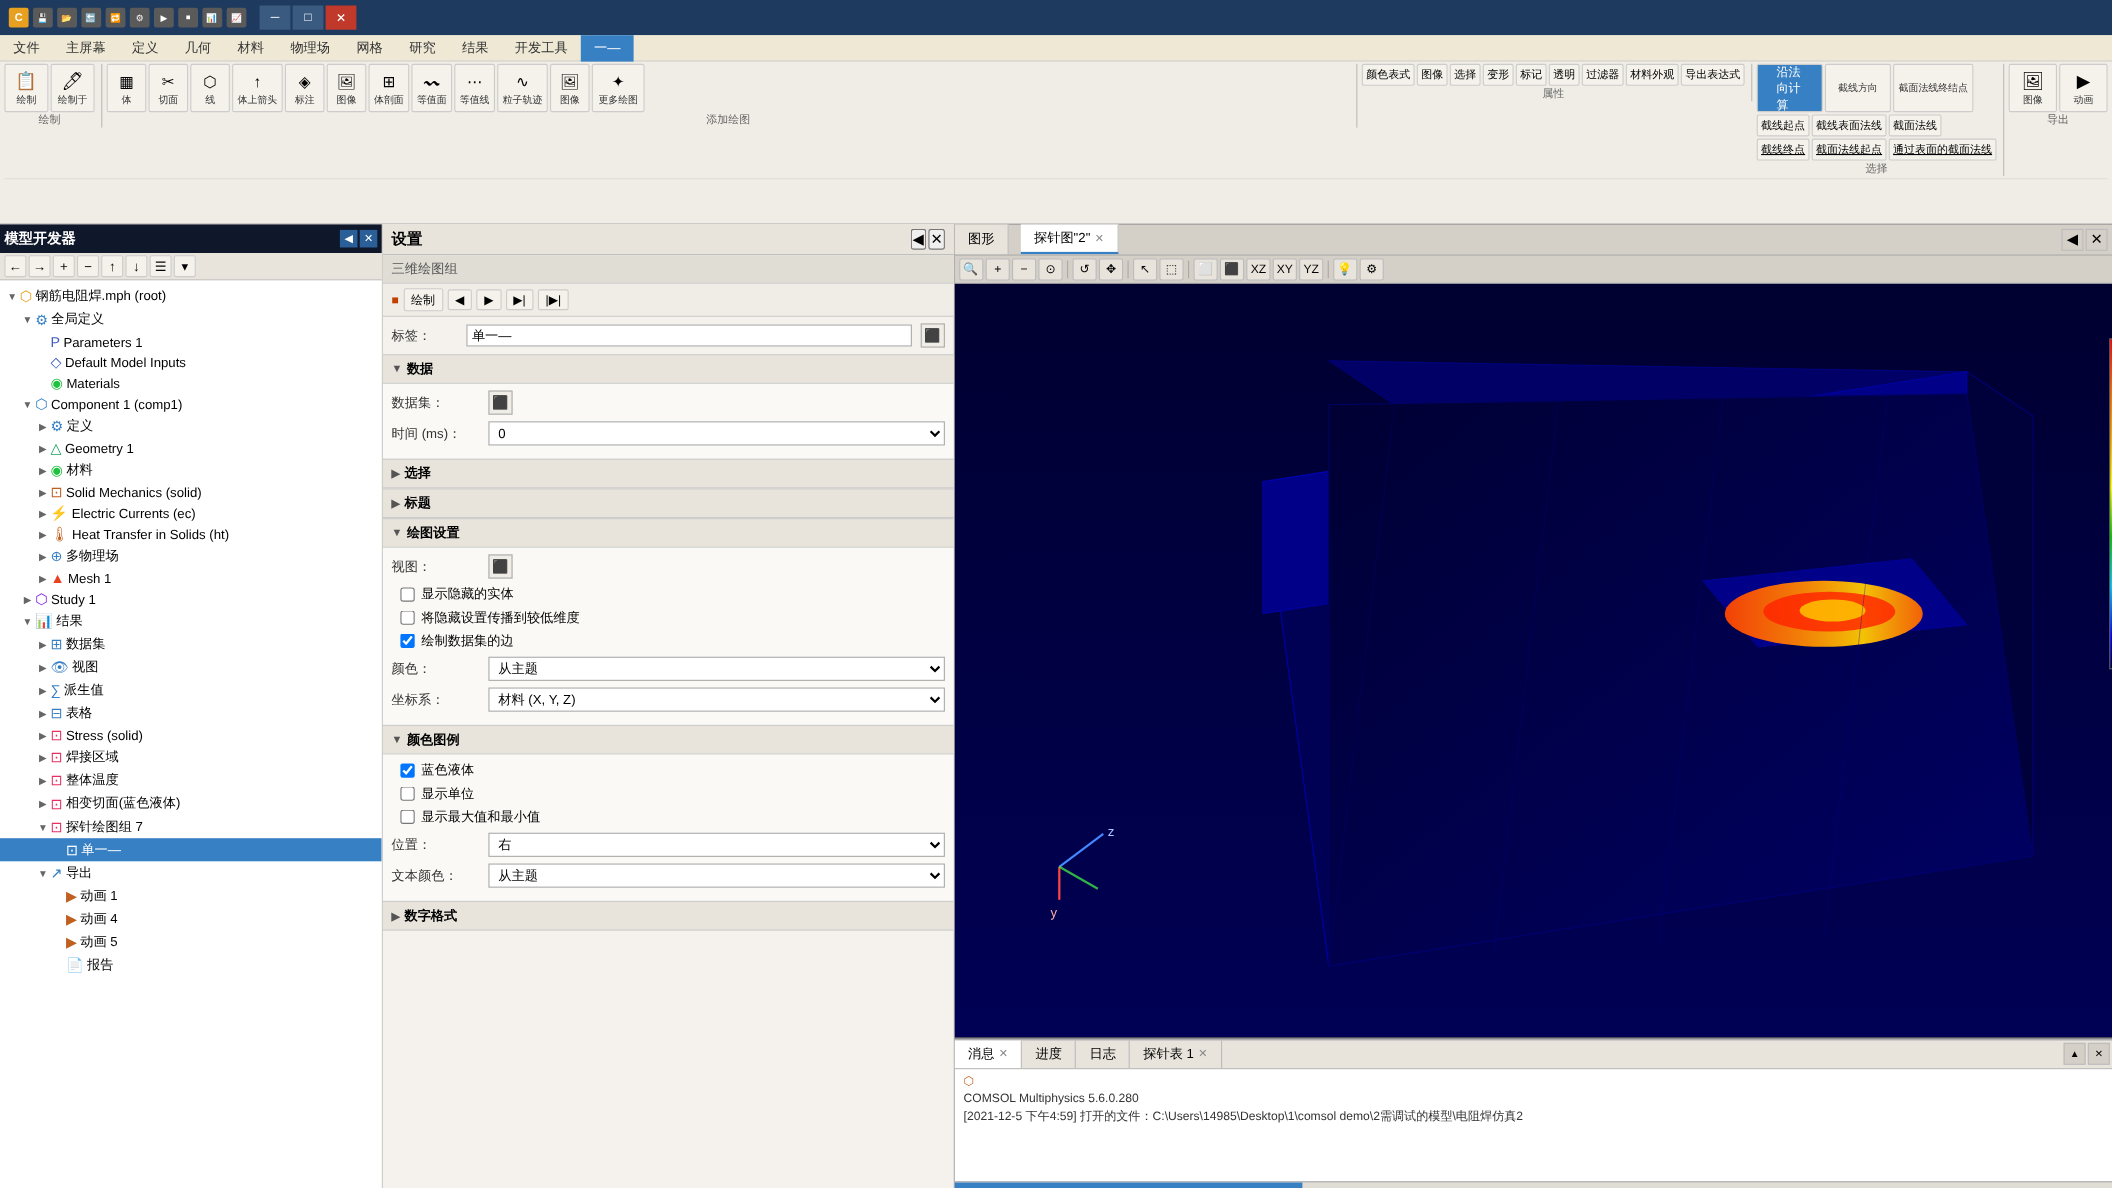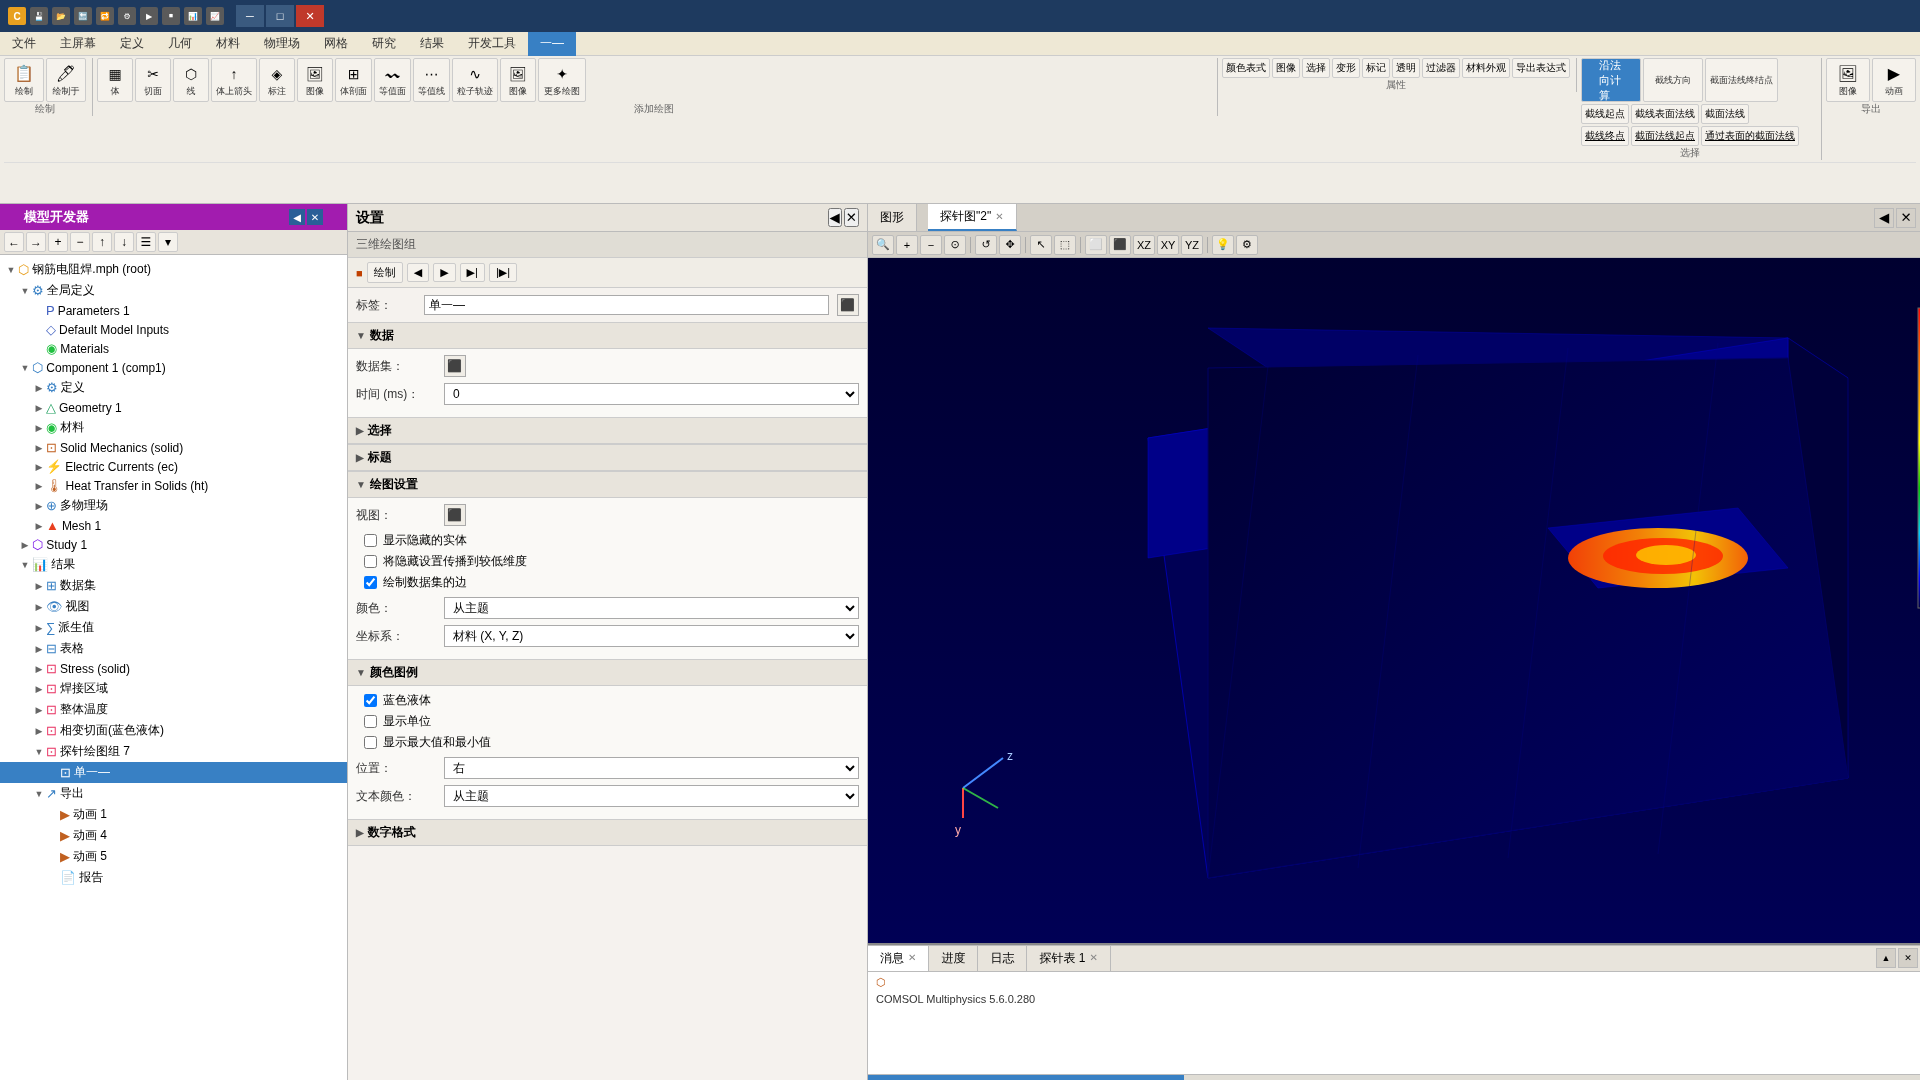--- a/index.html
+++ b/index.html
@@ -24,21 +24,21 @@
     .tb-btn { background: #f5f2ec; border: 1px solid #ccc; border-radius: 2px; padding: 1px 4px; cursor: pointer; font-size: 11px; display: flex; flex-direction: column; align-items: center; min-width: 40px; height: 44px; justify-content: center; }
     .tb-btn .tb-icon { width: 24px; height: 22px; display: flex; align-items: center; justify-content: center; font-size: 16px; }
     .tb-btn .tb-label { font-size: 9px; color: #333; white-space: nowrap; }
     .tb-btn-sm { background: #f5f2ec; border: 1px solid #ccc; border-radius: 2px; padding: 1px 3px; cursor: pointer; font-size: 10px; display: flex; align-items: center; height: 20px; white-space: nowrap; }
 
     
     #main { display: flex; height: calc(1080px - 32px - 24px - 148px); }
 
     
     #left-panel { width: 348px; background: #f0ede6; border-right: 1px solid #bbb; display: flex; flex-direction: column; }
-    #left-panel-header { background: #a21caf; color: #fff; padding: 4px 24px; font-size: 13px; font-weight: bold; display: flex; align-items: center; justify-content: space-between; }
+    #left-panel-header { background: #0f172a; color: #fff; padding: 4px 4px; font-size: 13px; font-weight: bold; display: flex; align-items: center; justify-content: space-between; }
     #left-panel-header .header-controls { display: flex; gap: 2px; }
     #left-panel-header .ctrl-btn { width: 16px; height: 16px; background: #2a5f98; border: none; color: #fff; cursor: pointer; font-size: 10px; display: flex; align-items: center; justify-content: center; }
 
     
     #tree-toolbar { background: #e8e4dc; border-bottom: 1px solid #bbb; padding: 2px 4px; display: flex; gap: 2px; align-items: center; }
     #tree-toolbar .tree-tb-btn { background: #f5f2ec; border: 1px solid #ccc; border-radius: 2px; width: 20px; height: 20px; display: flex; align-items: center; justify-content: center; cursor: pointer; font-size: 12px; }
 
     
     #tree { flex: 1; overflow-y: auto; background: #fff; padding: 4px 0; }
     .tree-item { display: flex; align-items: center; padding: 2px 4px; cursor: pointer; white-space: nowrap; font-size: 12px; }
@@ -235,21 +235,21 @@
         <div class="tb-btn-sm">变形</div>
         <div class="tb-btn-sm">标记</div>
         <div class="tb-btn-sm">透明</div>
         <div class="tb-btn-sm">过滤器</div>
         <div class="tb-btn-sm">材料外观</div>
         <div class="tb-btn-sm">导出表达式</div>
       </div>
       <div style="font-size:10px; color:#666; text-align:center;">属性</div>
     </div>
 
-    <div style="display:flex; flex-direction:column; border-right:1px solid #bbb; padding-right:22px; margin-right:2px;">
+    <div style="display:flex; flex-direction:column; border-right:1px solid #bbb; padding-right:6px; margin-right:2px;">
       <div style="display:flex; gap:2px; flex-direction:column;">
         <div style="display:flex; gap:2px;">
           <div class="tb-btn" style="background:#3880c4; color:#fff; min-width:60px;">
             <div class="tb-icon" style="font-size:11px; color:#fff;">沿法向计算</div>
           </div>
           <div class="tb-btn" style="min-width:60px;">
             <div class="tb-label">截线方向</div>
           </div>
           <div class="tb-btn" style="min-width:70px;">
             <div class="tb-label">截面法线终结点</div>
@@ -773,20 +773,21 @@
           <div style="margin-left:auto; display:flex; gap:2px; padding:2px;">
             <button class="ctrl-btn" style="background:#d4d0c8; border:1px solid #bbb; color:#000; width:20px; height:20px; font-size:9px;">▲</button>
             <button class="ctrl-btn" style="background:#d4d0c8; border:1px solid #bbb; color:#000; width:20px; height:20px; font-size:9px;">✕</button>
           </div>
         </div>
         <div id="bottom-content">
           <div style="margin-bottom:4px;">
             <span style="color:#c06020;">⬡</span>
           </div>
           <div class="bottom-content-row">COMSOL Multiphysics 5.6.0.280</div>
+          <div class="bottom-content-row">[2021-12-5 下午4:59] 打开的文件：C:\Users\14985\Desktop\1\comsol demo\2需调试的模型\电阻焊仿真2</div>
         </div>
 
         <div style="height:8px; background:#e0ddd5; border-top:1px solid #bbb; position:relative;">
           <div style="width:30%; height:100%; background:#3880c4;"></div>
         </div>
       </div>
     </div>
   </div>
 </div>
 

